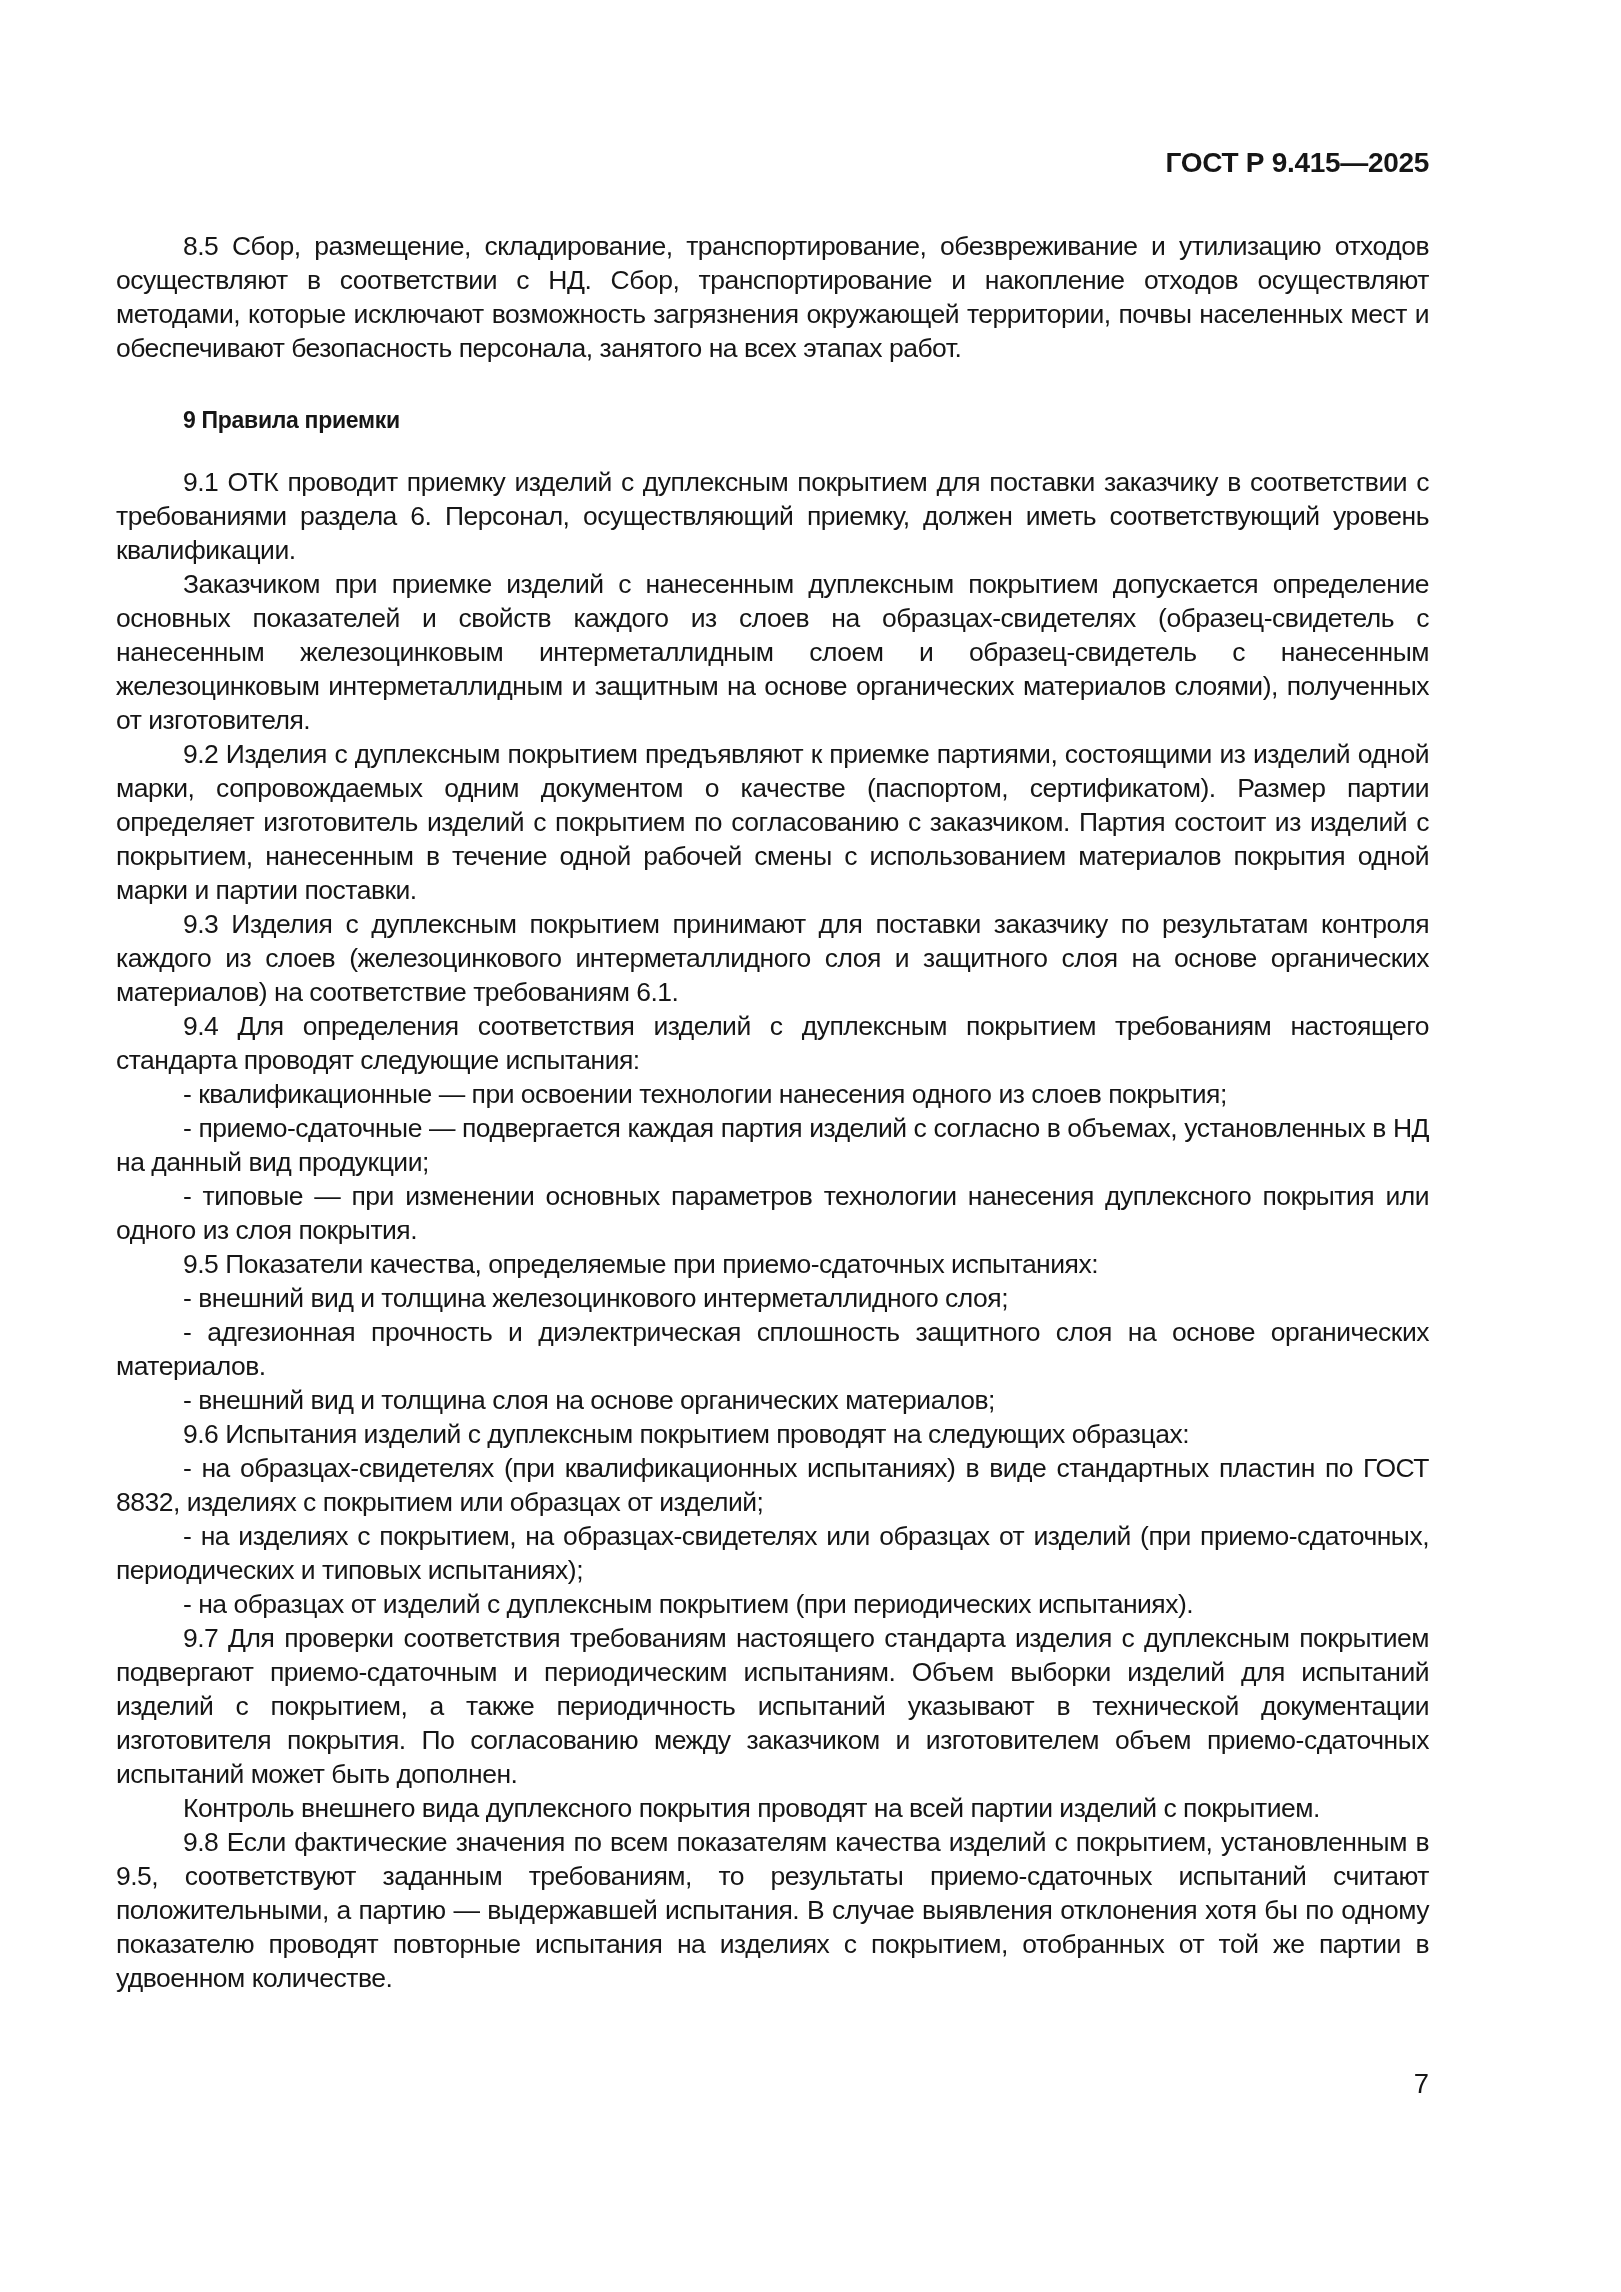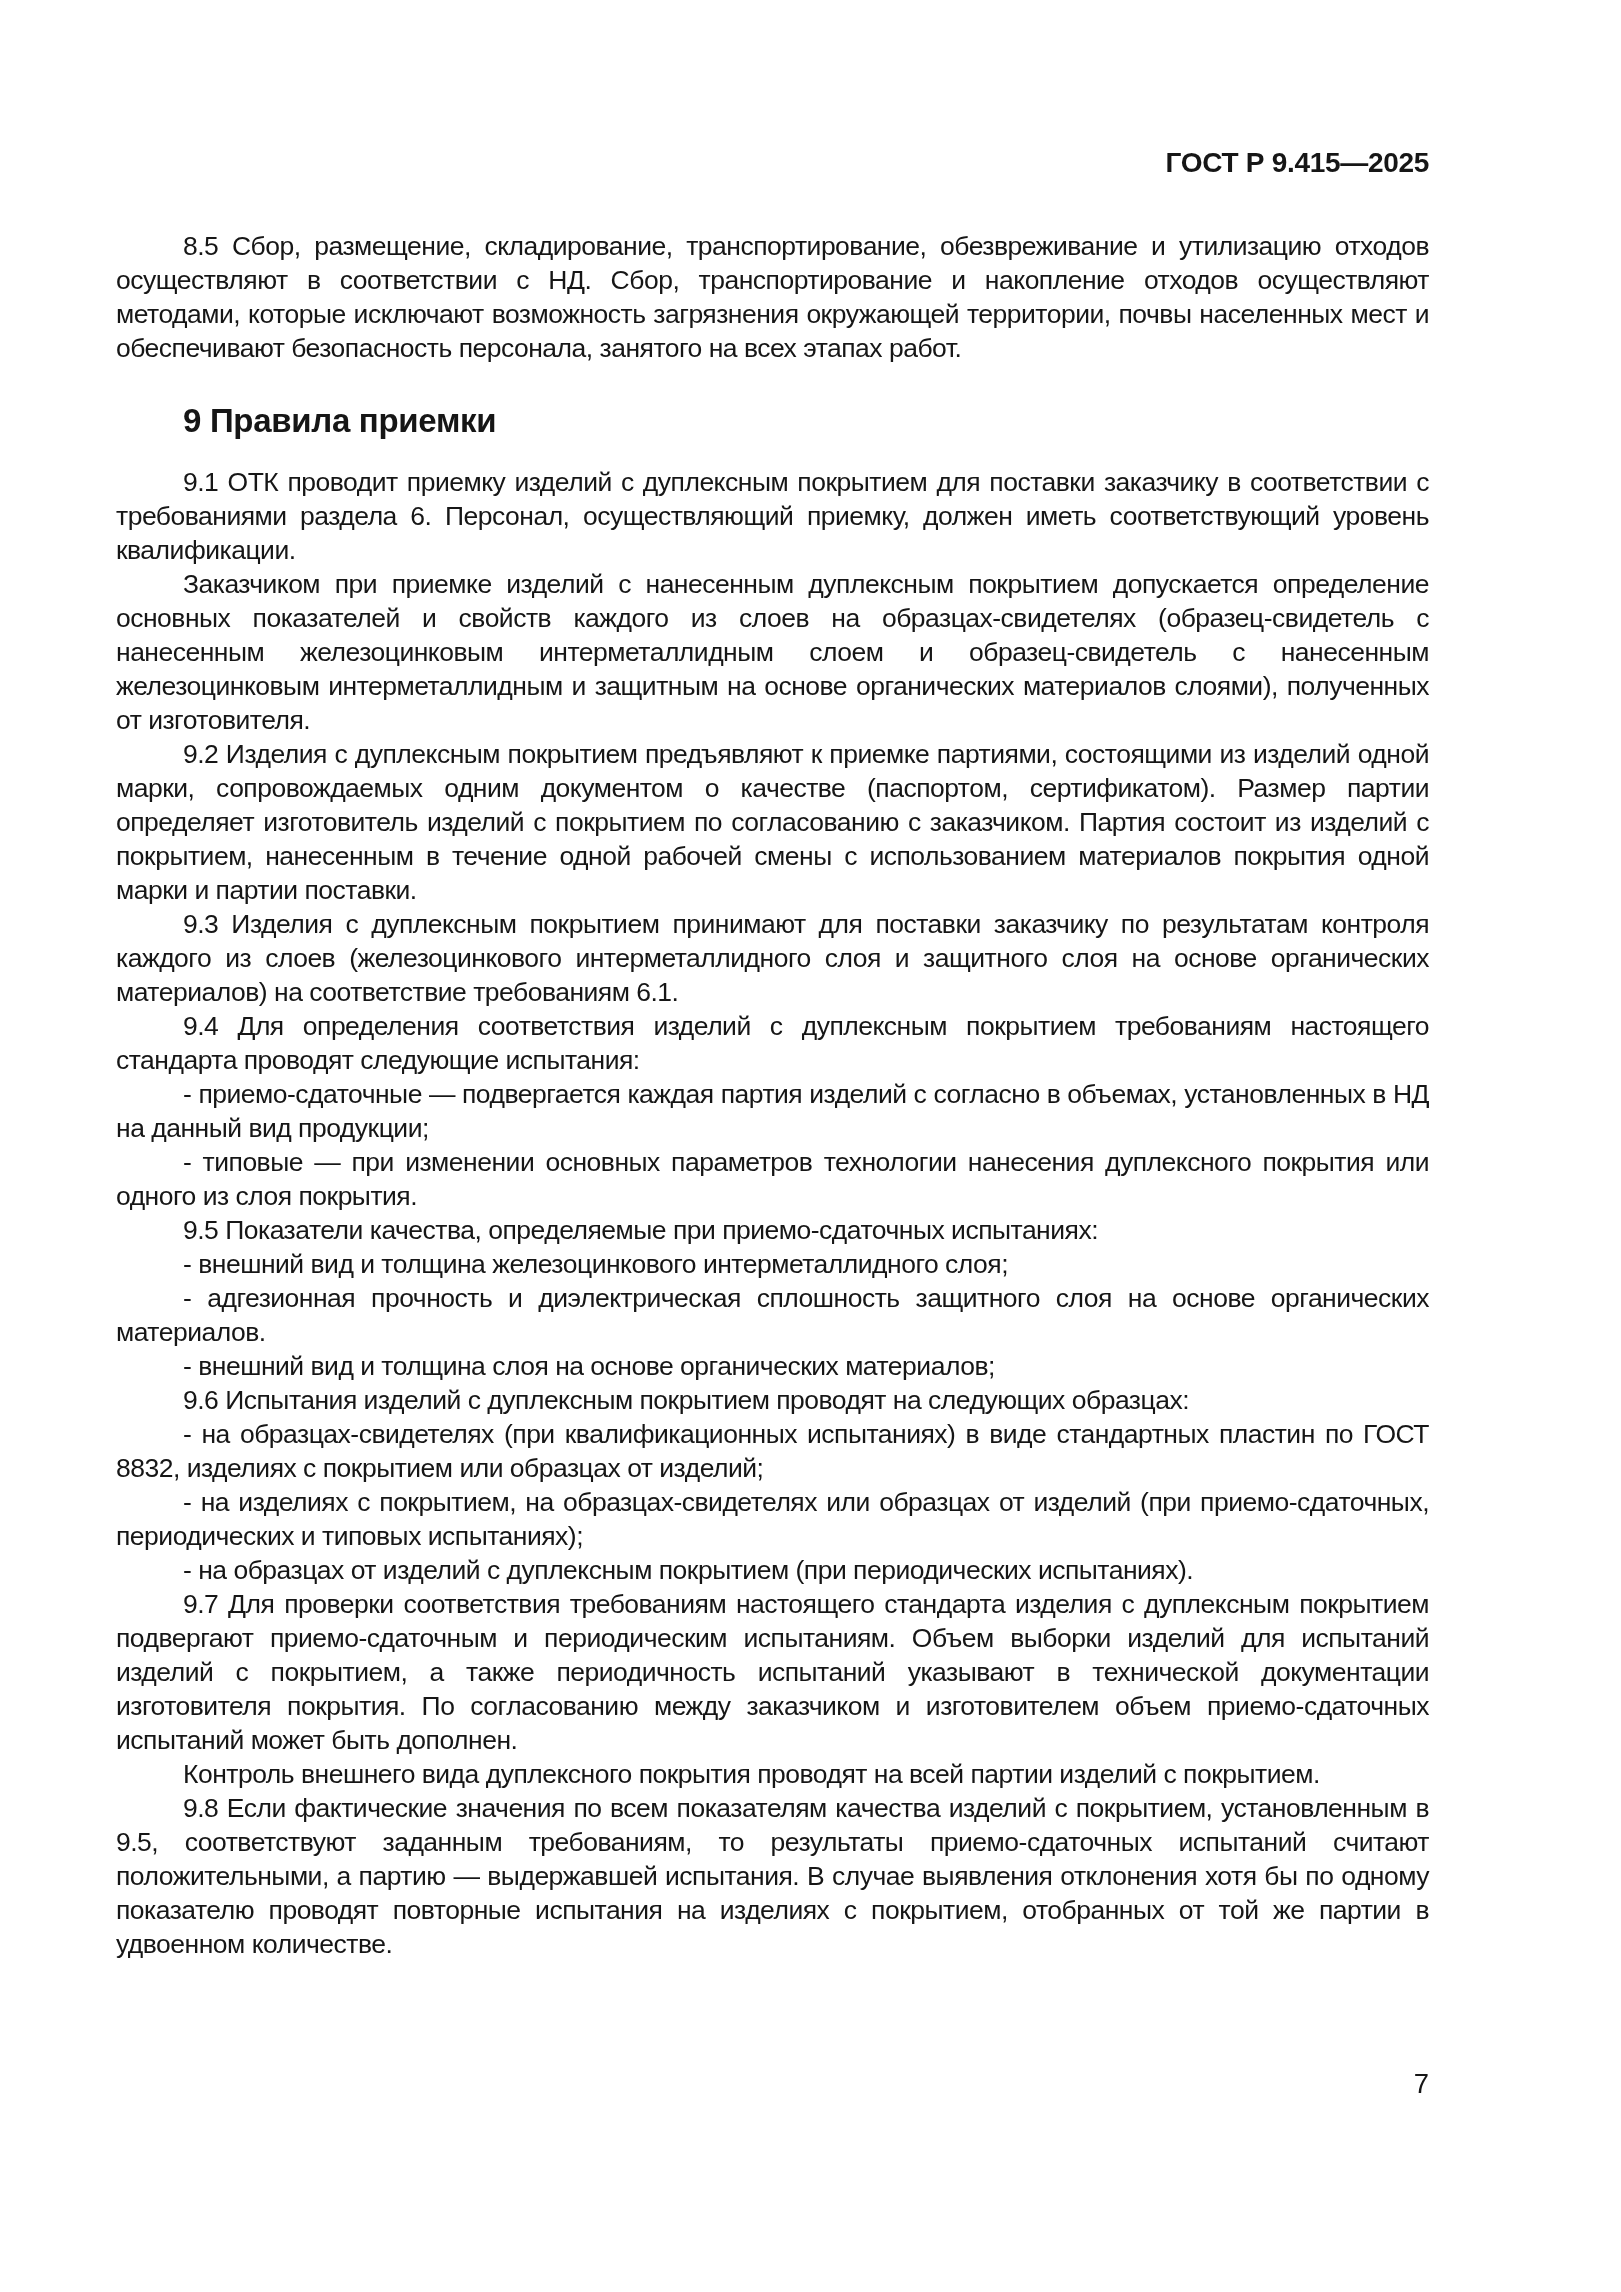--- a/index.html
+++ b/index.html
@@ -35,21 +35,21 @@
   .para {
     margin: 0;
     font-size: 26.5px;
     line-height: 34px;
     letter-spacing: -0.5px;
     text-align: justify;
     text-indent: 67px;
   }
   .section-heading {
     margin: 36px 0 24.5px 0;
-    font-size: 33px;
+    font-size: 23px;
     line-height: 39px;
     font-weight: bold;
     letter-spacing: -0.3px;
     text-indent: 67px;
   }
   .page-number {
     position: absolute;
     top: 2068px;
     left: 116px;
     width: 1313px;
@@ -68,20 +68,21 @@
 
     <p class="para">8.5 Сбор, размещение, складирование, транспортирование, обезвреживание и утилизацию отходов осуществляют в соответствии с НД. Сбор, транспортирование и накопление отходов осуществляют методами, которые исключают возможность загрязнения окружающей территории, почвы населенных мест и обеспечивают безопасность персонала, занятого на всех этапах работ.</p>
 
     <h2 class="section-heading">9 Правила приемки</h2>
 
     <p class="para">9.1 ОТК проводит приемку изделий с дуплексным покрытием для поставки заказчику в соответствии с требованиями раздела 6. Персонал, осуществляющий приемку, должен иметь соответствующий уровень квалификации.</p>
     <p class="para">Заказчиком при приемке изделий с нанесенным дуплексным покрытием допускается определение основных показателей и свойств каждого из слоев на образцах-свидетелях (образец-свидетель с нанесенным железоцинковым интерметаллидным слоем и образец-свидетель с нанесенным железоцинковым интерметаллидным и защитным на основе органических материалов слоями), полученных от изготовителя.</p>
     <p class="para">9.2 Изделия с дуплексным покрытием предъявляют к приемке партиями, состоящими из изделий одной марки, сопровождаемых одним документом о качестве (паспортом, сертификатом). Размер партии определяет изготовитель изделий с покрытием по согласованию с заказчиком. Партия состоит из изделий с покрытием, нанесенным в течение одной рабочей смены с использованием материалов покрытия одной марки и партии поставки.</p>
     <p class="para">9.3 Изделия с дуплексным покрытием принимают для поставки заказчику по результатам контроля каждого из слоев (железоцинкового интерметаллидного слоя и защитного слоя на основе органических материалов) на соответствие требованиям 6.1.</p>
     <p class="para">9.4 Для определения соответствия изделий с дуплексным покрытием требованиям настоящего стандарта проводят следующие испытания:</p>
+    <p class="para">- квалификационные — при освоении технологии нанесения одного из слоев покрытия;</p>
     <p class="para">- приемо-сдаточные — подвергается каждая партия изделий с согласно в объемах, установленных в НД на данный вид продукции;</p>
     <p class="para">- типовые — при изменении основных параметров технологии нанесения дуплексного покрытия или одного из слоя покрытия.</p>
     <p class="para">9.5 Показатели качества, определяемые при приемо-сдаточных испытаниях:</p>
     <p class="para">- внешний вид и толщина железоцинкового интерметаллидного слоя;</p>
     <p class="para">- адгезионная прочность и диэлектрическая сплошность защитного слоя на основе органических материалов.</p>
     <p class="para">- внешний вид и толщина слоя на основе органических материалов;</p>
     <p class="para">9.6 Испытания изделий с дуплексным покрытием проводят на следующих образцах:</p>
     <p class="para">- на образцах-свидетелях (при квалификационных испытаниях) в виде стандартных пластин по ГОСТ 8832, изделиях с покрытием или образцах от изделий;</p>
     <p class="para">- на изделиях с покрытием, на образцах-свидетелях или образцах от изделий (при приемо-сдаточных, периодических и типовых испытаниях);</p>
     <p class="para">- на образцах от изделий с дуплексным покрытием (при периодических испытаниях).</p>

